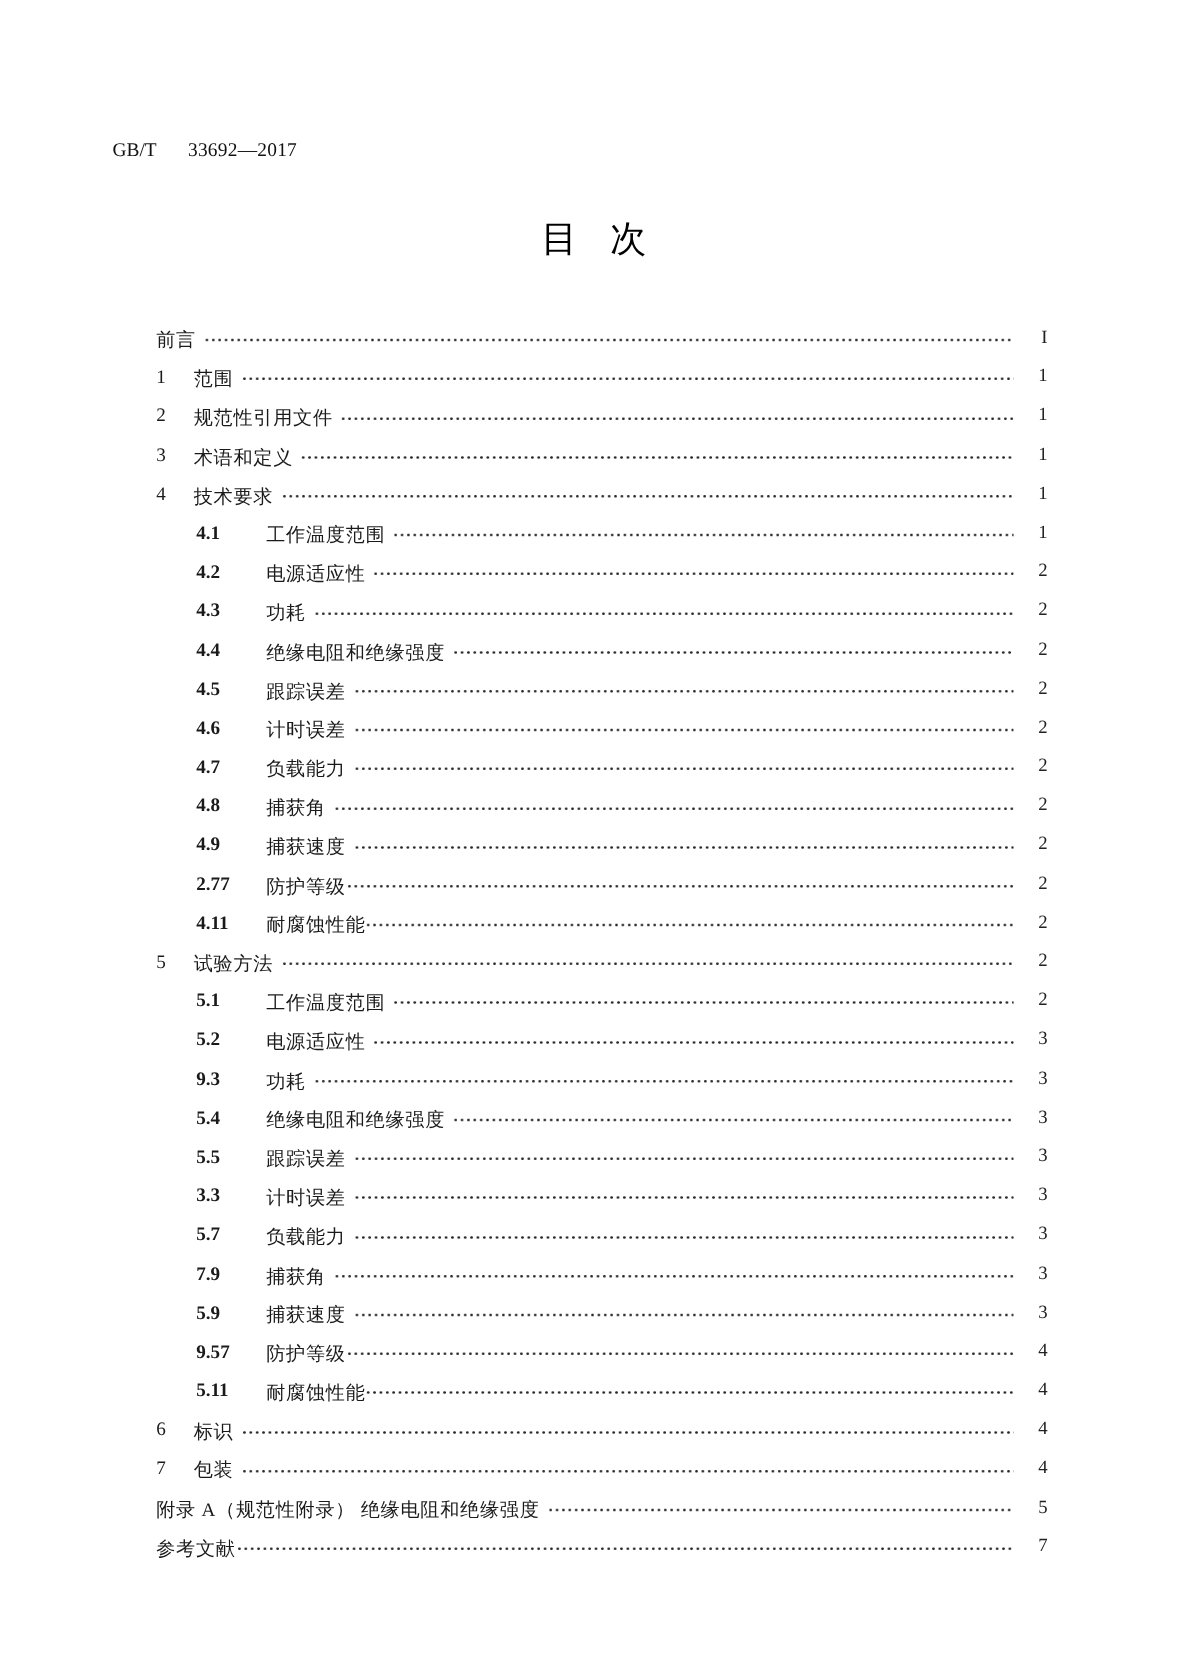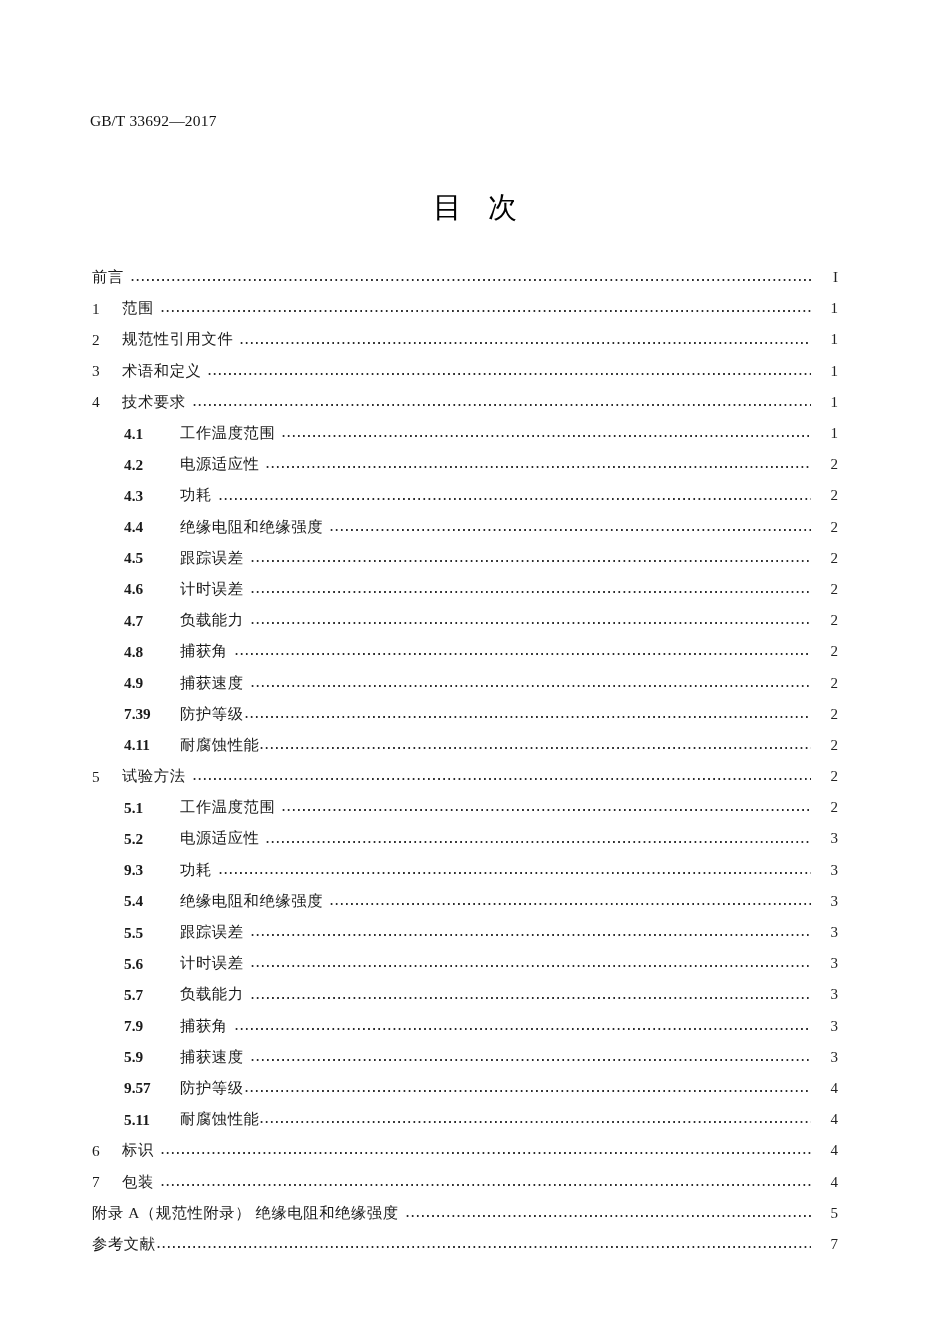--- a/index.html
+++ b/index.html
@@ -34,52 +34,54 @@
     letter-spacing: 0.2px;
     white-space: nowrap;
     color: #111;
   }
   .doc-header .gbt {
     font-weight: normal;
     letter-spacing: 0px;
   }
   .doc-header .num {
     font-weight: normal;
+    margin-left: 21px;
   }
 
   
   .toc-title {
     position: absolute;
     left: 0;
-    top: 188px;
+    top: 172px;
     width: 950px;
     text-align: center;
     font-size: 29px;
     letter-spacing: 26px;
     text-indent: 26px;
     font-weight: normal;
     color: #000;
     font-family: "Liberation Serif", "DejaVu Serif", serif;
   }
 
   
   .toc {
     position: absolute;
     left: 92px;
     top: 262px;
     width: 746px;
   }
 
   .toc-row {
     display: flex;
-    align-items: center;
+    align-items: flex-start;
     height: 31.2px;
     font-size: 15.3px;
     color: #1a1a1a;
     white-space: nowrap;
+    margin-left: 33px;
   }
 
   .toc-row .num-col {
     display: inline-block;
     flex: 0 0 auto;
     text-align: left;
   }
 
   .toc-row .label {
     flex: 0 0 auto;
@@ -214,21 +216,21 @@
         <span class="leader"></span>
         <span class="pageno">2</span>
       </div>
       <div class="toc-row lvl2">
         <span class="num-col">4.9</span>
         <span class="label">捕获速度</span>
         <span class="leader"></span>
         <span class="pageno">2</span>
       </div>
       <div class="toc-row lvl2 tight">
-        <span class="num-col">7.39</span>
+        <span class="num-col">2.77</span>
         <span class="label">防护等级</span>
         <span class="leader"></span>
         <span class="pageno">2</span>
       </div>
       <div class="toc-row lvl2 tight">
         <span class="num-col">4.11</span>
         <span class="label">耐腐蚀性能</span>
         <span class="leader"></span>
         <span class="pageno">2</span>
       </div>
@@ -262,21 +264,21 @@
         <span class="leader"></span>
         <span class="pageno">3</span>
       </div>
       <div class="toc-row lvl2">
         <span class="num-col">5.5</span>
         <span class="label">跟踪误差</span>
         <span class="leader"></span>
         <span class="pageno">3</span>
       </div>
       <div class="toc-row lvl2">
-        <span class="num-col">5.6</span>
+        <span class="num-col">3.3</span>
         <span class="label">计时误差</span>
         <span class="leader"></span>
         <span class="pageno">3</span>
       </div>
       <div class="toc-row lvl2">
         <span class="num-col">5.7</span>
         <span class="label">负载能力</span>
         <span class="leader"></span>
         <span class="pageno">3</span>
       </div>

